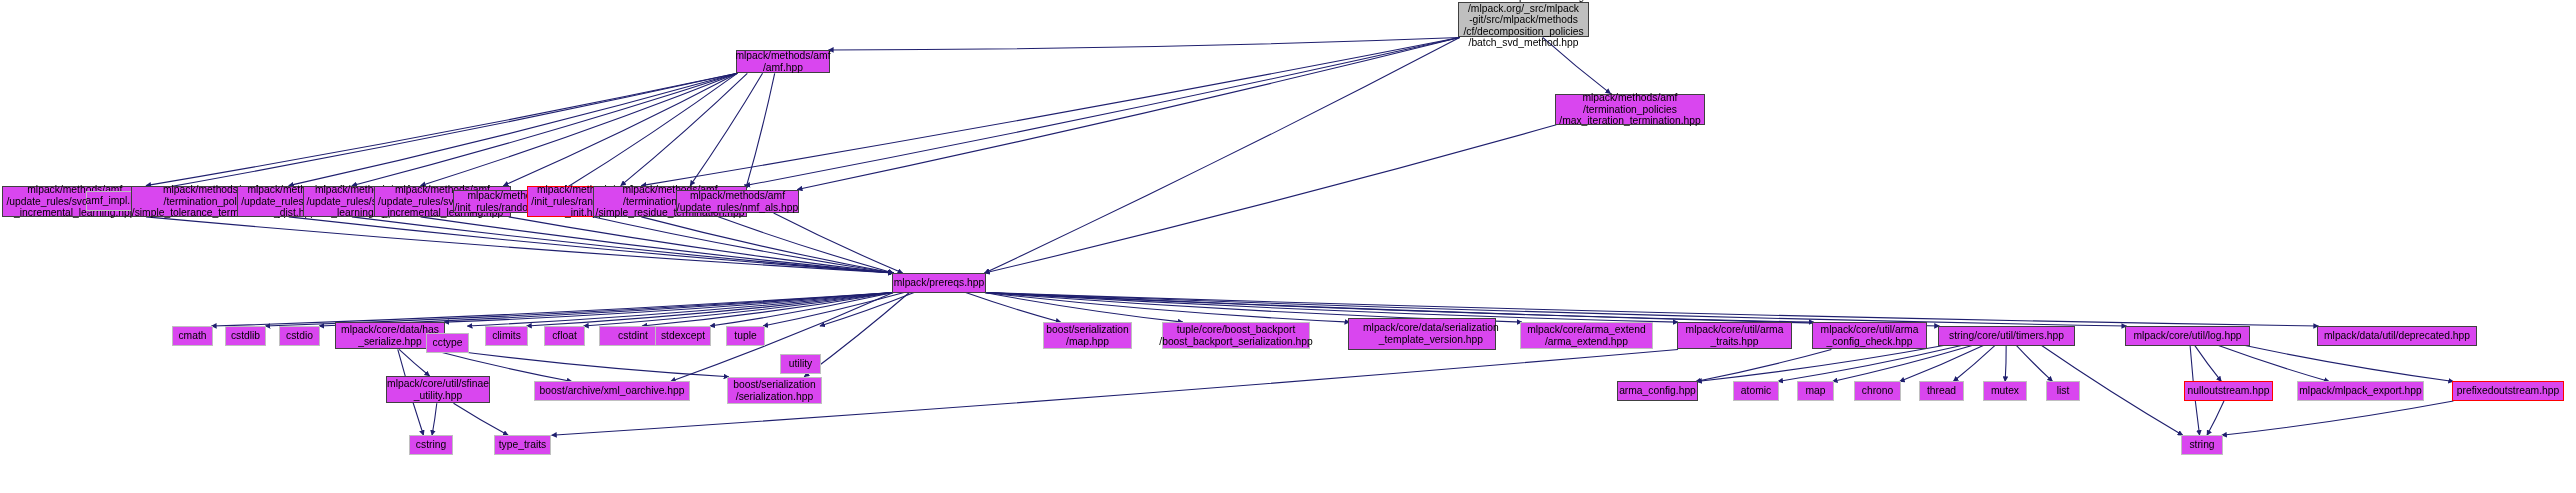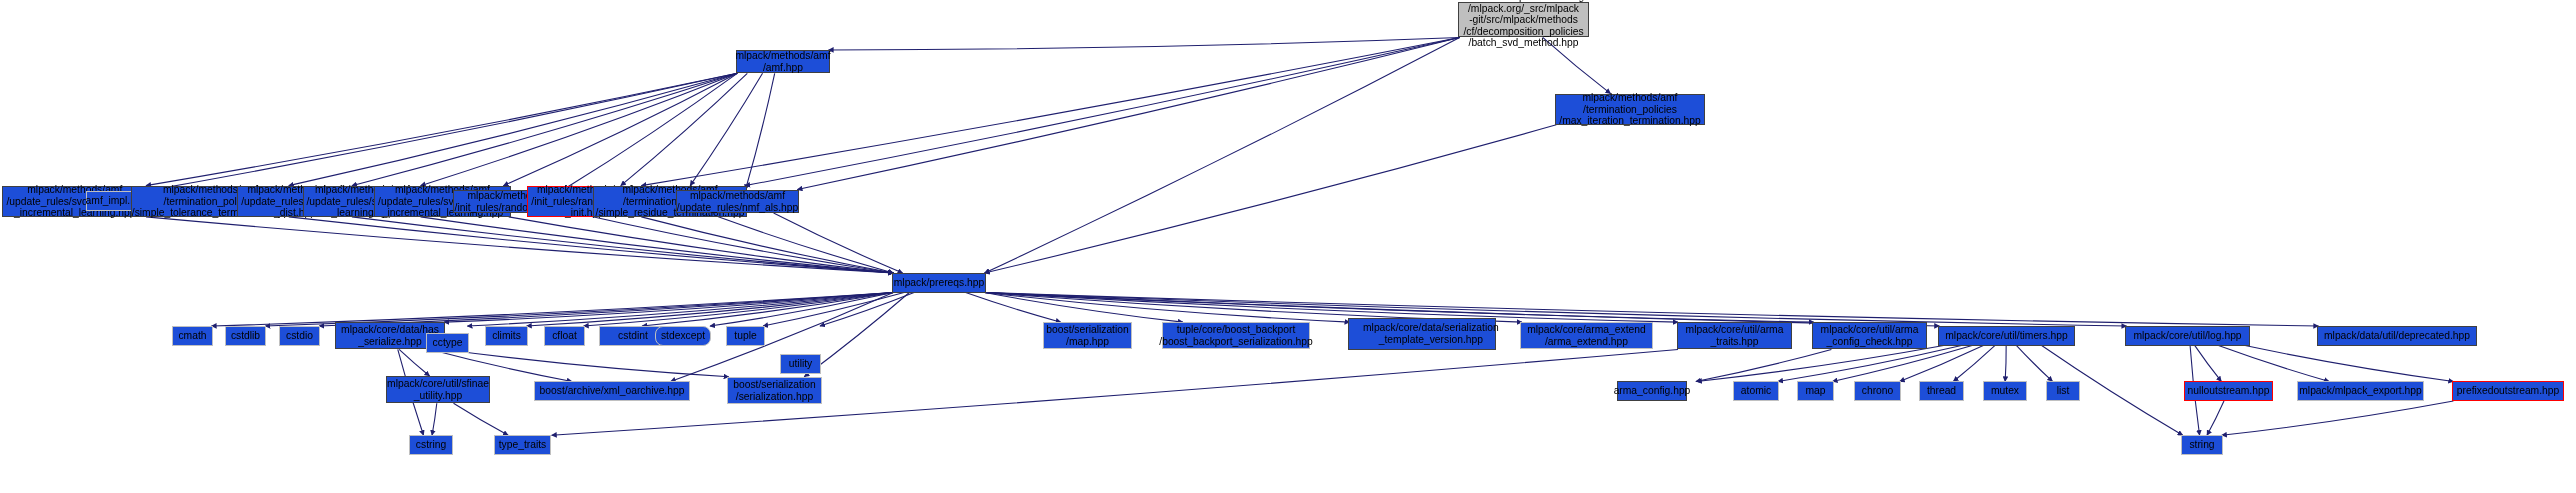--- a/index.html
+++ b/index.html
@@ -26,21 +26,21 @@
   .node {
     position: absolute;
     box-sizing: border-box;
     display: flex;
     align-items: center;
     justify-content: center;
     text-align: center;
     font-size: 10.3px;
     line-height: 1.12;
     color: #000000;
-    background: #1d4ed8;
+    background: #d946ef;
     border: 0.8px solid #808080;
     white-space: pre-line;
     padding: 0.8px 2.3px;
     z-index: 3;
   }
   .node.dark {
     border: 0.8px solid #404040;
   }
   .node.root {
     background: #bfbfbf;
@@ -173,44 +173,44 @@
     <div class="node dark" style="left: 892px; top: 273px; width: 94px; height: 19.5px;">mlpack/prereqs.hpp</div>
     <div class="node light" style="left: 172px; top: 326px; width: 41px; height: 19.5px;">cmath</div>
     <div class="node light" style="left: 225px; top: 326px; width: 41px; height: 19.5px;">cstdlib</div>
     <div class="node light" style="left: 279px; top: 326px; width: 41px; height: 19.5px;">cstdio</div>
     <div class="node dark" style="left: 335px; top: 322px; width: 110px; height: 27px;">mlpack/core/data/has
 _serialize.hpp</div>
     <div class="node light" style="left: 426px; top: 326px; width: 43px; height: 19.5px; margin-top: 7px;">cctype</div>
     <div class="node light" style="left: 485px; top: 326px; width: 43px; height: 19.5px;">climits</div>
     <div class="node light" style="left: 544px; top: 326px; width: 41px; height: 19.5px;">cfloat</div>
     <div class="node light" style="left: 599px; top: 326px; width: 68px; height: 19.5px;">cstdint</div>
-    <div class="node light" style="left: 655px; top: 326px; width: 56px; height: 19.5px; border-radius: 8px;">stdexcept</div>
+    <div class="node light" style="left: 655px; top: 326px; width: 56px; height: 19.5px;">stdexcept</div>
     <div class="node light" style="left: 726px; top: 326px; width: 39px; height: 19.5px;">tuple</div>
     <div class="node light" style="left: 780px; top: 326px; width: 41px; height: 19.5px; margin-top: 28px;">utility</div>
     <div class="node light" style="left: 1043px; top: 322px; width: 89px; height: 27px;">boost/serialization
 /map.hpp</div>
     <div class="node light" style="left: 1162px; top: 322px; width: 148px; height: 27px;">tuple/core/boost_backport
 /boost_backport_serialization.hpp</div>
     <div class="node dark" style="left: 1348px; top: 318px; width: 148px; height: 32px; padding-left: 20px;">mlpack/core/data/serialization
 _template_version.hpp</div>
     <div class="node light" style="left: 1520px; top: 322px; width: 133px; height: 27px;">mlpack/core/arma_extend
 /arma_extend.hpp</div>
     <div class="node dark" style="left: 1677px; top: 322px; width: 115px; height: 27px;">mlpack/core/util/arma
 _traits.hpp</div>
     <div class="node dark" style="left: 1812px; top: 322px; width: 115px; height: 27px;">mlpack/core/util/arma
 _config_check.hpp</div>
-    <div class="node dark" style="left: 1938px; top: 326px; width: 137px; height: 19.5px;">mlpack/core/util/timers.hpp</div>
+    <div class="node dark" style="left: 1938px; top: 326px; width: 137px; height: 19.5px;">string/core/util/timers.hpp</div>
     <div class="node dark" style="left: 2125px; top: 326px; width: 125px; height: 19.5px;">mlpack/core/util/log.hpp</div>
     <div class="node dark" style="left: 2317px; top: 326px; width: 160px; height: 19.5px;">mlpack/data/util/deprecated.hpp</div>
     <div class="node dark" style="left: 386px; top: 376px; width: 104px; height: 27px;">mlpack/core/util/sfinae
 _utility.hpp</div>
     <div class="node light" style="left: 534px; top: 381px; width: 156px; height: 19.5px;">boost/archive/xml_oarchive.hpp</div>
     <div class="node light" style="left: 727px; top: 377px; width: 95px; height: 27px;">boost/serialization
 /serialization.hpp</div>
-    <div class="node dark" style="left: 1617px; top: 381px; width: 70px; height: 19.5px;">arma_config.hpp</div>
+    <div class="node dark" style="left: 1617px; top: 381px; width: 81px; height: 19.5px;">arma_config.hpp</div>
     <div class="node light" style="left: 1733px; top: 381px; width: 46px; height: 19.5px;">atomic</div>
     <div class="node light" style="left: 1797px; top: 381px; width: 37px; height: 19.5px;">map</div>
     <div class="node light" style="left: 1854px; top: 381px; width: 47px; height: 19.5px;">chrono</div>
     <div class="node light" style="left: 1919px; top: 381px; width: 45px; height: 19.5px;">thread</div>
     <div class="node light" style="left: 1983px; top: 381px; width: 44px; height: 19.5px;">mutex</div>
     <div class="node light" style="left: 2046px; top: 381px; width: 34px; height: 19.5px;">list</div>
     <div class="node red" style="left: 2184px; top: 381px; width: 89px; height: 19.5px;">nulloutstream.hpp</div>
     <div class="node light" style="left: 2297px; top: 381px; width: 127px; height: 19.5px;">mlpack/mlpack_export.hpp</div>
     <div class="node red" style="left: 2452px; top: 381px; width: 112px; height: 19.5px;">prefixedoutstream.hpp</div>
     <div class="node light" style="left: 409px; top: 435px; width: 44px; height: 19.5px;">cstring</div>

